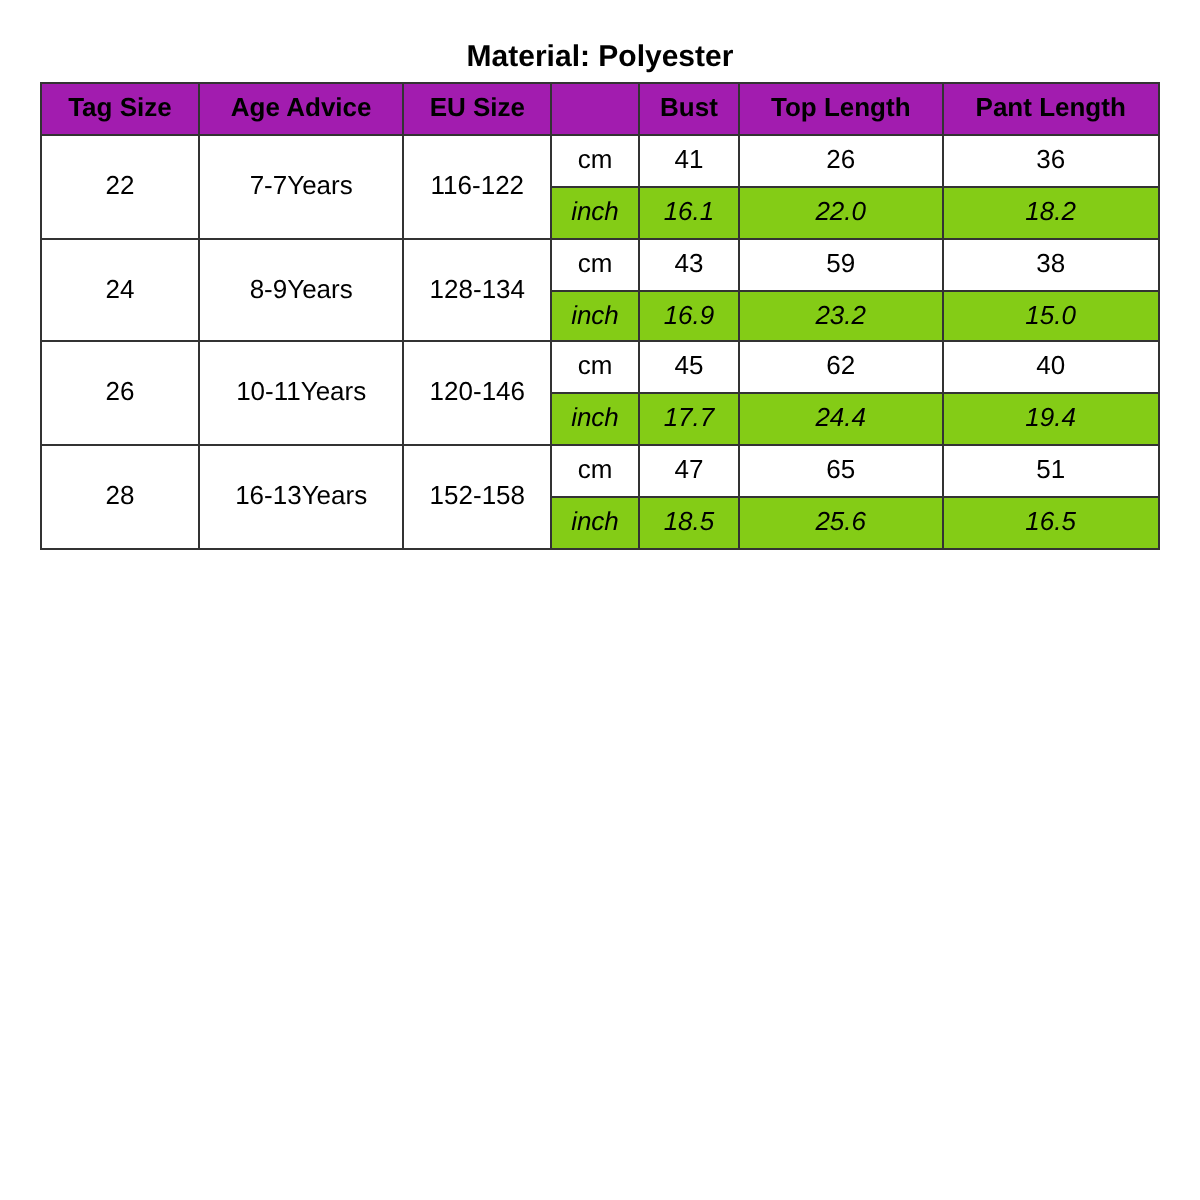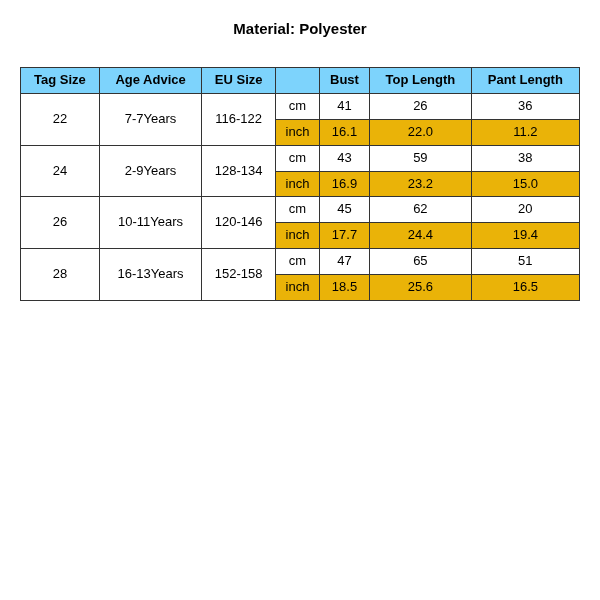--- a/index.html
+++ b/index.html
@@ -10,40 +10,41 @@
       font-family: Arial, sans-serif;
       font-size: 13px;
       display: flex;
       flex-direction: column;
       align-items: center;
       padding: 20px 10px 10px 10px;
     }
     .title {
       font-weight: bold;
       font-size: 15px;
-      margin-bottom: 30px;
+      margin-bottom: 4px;
       text-align: center;
     }
     table {
       border-collapse: collapse;
       width: 560px;
     }
     th, td {
       border: 1px solid #333;
       text-align: center;
       padding: 4px 5px;
       vertical-align: middle;
       line-height: 1.3;
     }
     thead th {
       font-weight: bold;
-      background: #7dd3fc;
+      background: #a21caf;
     }
     .shaded {
-      background-color: #eab308;
+      background-color: #84cc16;
+      font-style: italic;
     }
   </style>
 </head>
 <body>
 
 <div class="title">Material: Polyester</div>
 
 <table>
   <thead>
     <tr>
@@ -63,45 +64,45 @@
         <td rowspan="2">116-122</td>
         <td>cm</td>
         <td>41</td>
         <td>26</td>
         <td>36</td>
       </tr>
       <tr>
         <td class="shaded">inch</td>
         <td class="shaded">16.1</td>
         <td class="shaded">22.0</td>
-        <td class="shaded">11.2</td>
+        <td class="shaded">18.2</td>
       </tr>
       <tr>
         <td rowspan="2">24</td>
-        <td rowspan="2">2-9Years</td>
+        <td rowspan="2">8-9Years</td>
         <td rowspan="2">128-134</td>
         <td>cm</td>
         <td>43</td>
         <td>59</td>
         <td>38</td>
       </tr>
       <tr>
         <td class="shaded">inch</td>
         <td class="shaded">16.9</td>
         <td class="shaded">23.2</td>
         <td class="shaded">15.0</td>
       </tr>
       <tr>
         <td rowspan="2">26</td>
         <td rowspan="2">10-11Years</td>
         <td rowspan="2">120-146</td>
         <td>cm</td>
         <td>45</td>
         <td>62</td>
-        <td>20</td>
+        <td>40</td>
       </tr>
       <tr>
         <td class="shaded">inch</td>
         <td class="shaded">17.7</td>
         <td class="shaded">24.4</td>
         <td class="shaded">19.4</td>
       </tr>
       <tr>
         <td rowspan="2">28</td>
         <td rowspan="2">16-13Years</td>

